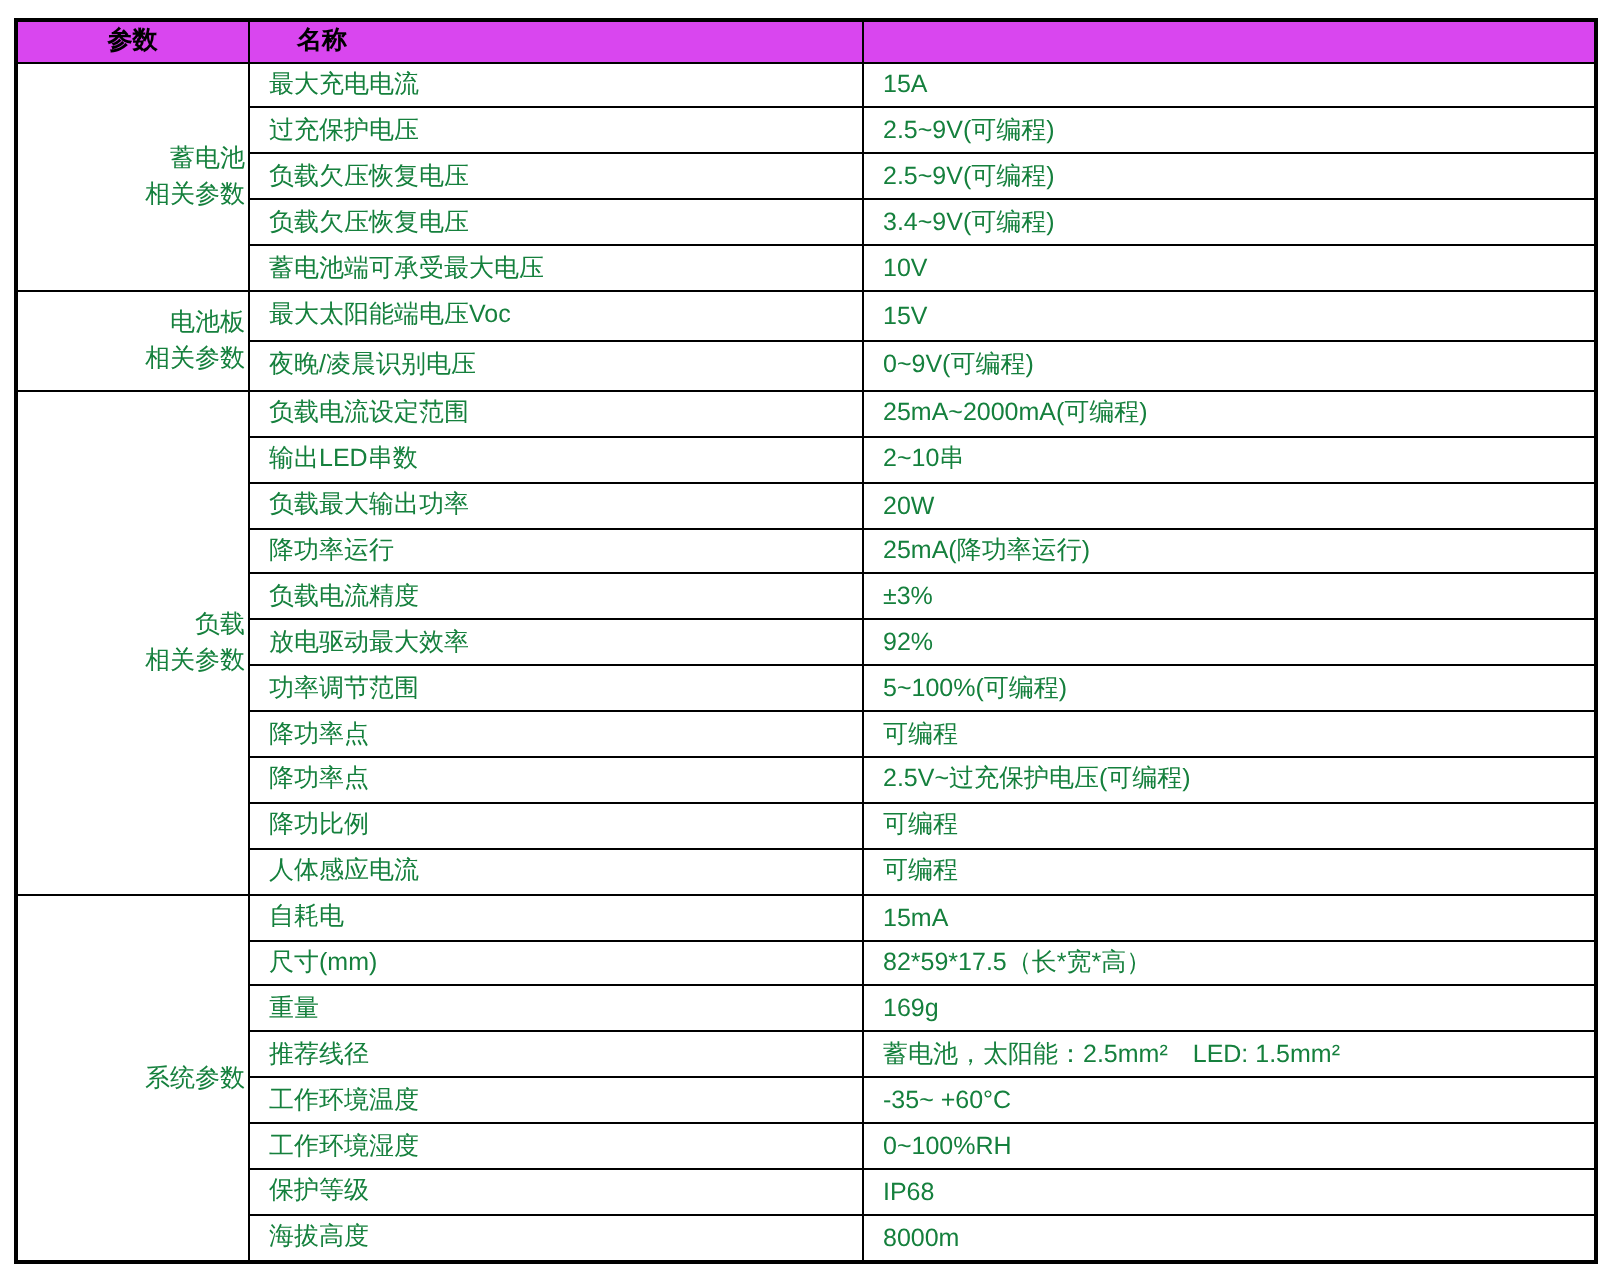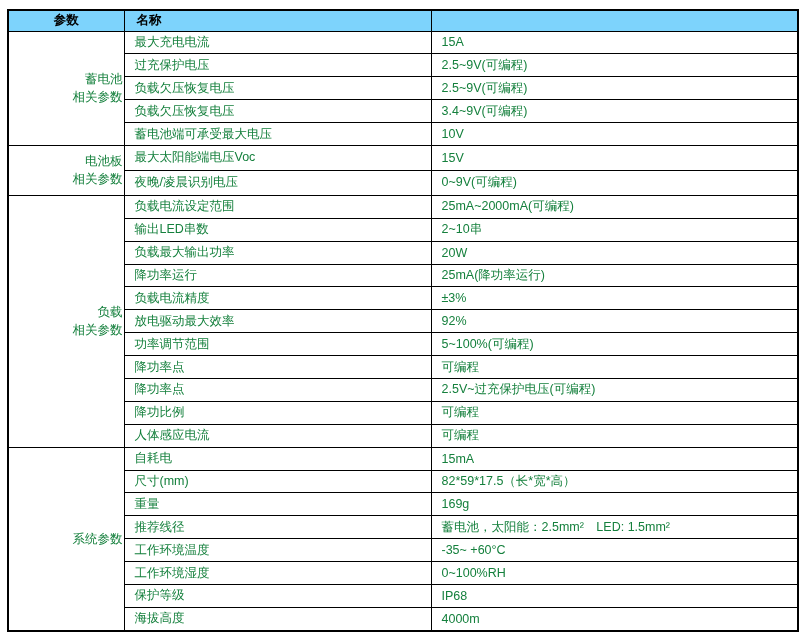--- a/index.html
+++ b/index.html
@@ -32,26 +32,26 @@
   .spec-table th,
   .spec-table td {
     border: 1px solid #000000;
     font-size: 12.5px;
     color: #15803d;
     overflow: hidden;
     white-space: nowrap;
   }
   .spec-table thead tr { height: 21px; }
   .spec-table thead th {
-    background: #7dd3fc;
+    background: #d946ef;
     font-weight: bold;
     color: #000000;
   }
   th.th-param { text-align: center; }
-  th.th-name  { text-align: left; padding-left: 12px; }
+  th.th-name  { text-align: left; padding-left: 24px; }
   th.th-value { text-align: left; }
 
   td.cell-category {
     text-align: right;
     vertical-align: middle;
     line-height: 1.45;
   }
   td.cell-name,
   td.cell-value {
     text-align: left;
@@ -187,17 +187,17 @@
         <tr>
           <td class="cell-name">工作环境湿度</td>
           <td class="cell-value">0~100%RH</td>
         </tr>
         <tr>
           <td class="cell-name">保护等级</td>
           <td class="cell-value">IP68</td>
         </tr>
         <tr>
           <td class="cell-name">海拔高度</td>
-          <td class="cell-value">4000m</td>
+          <td class="cell-value">8000m</td>
         </tr>
       </tbody>
   </table>
 </div>
 
 </body></html>

